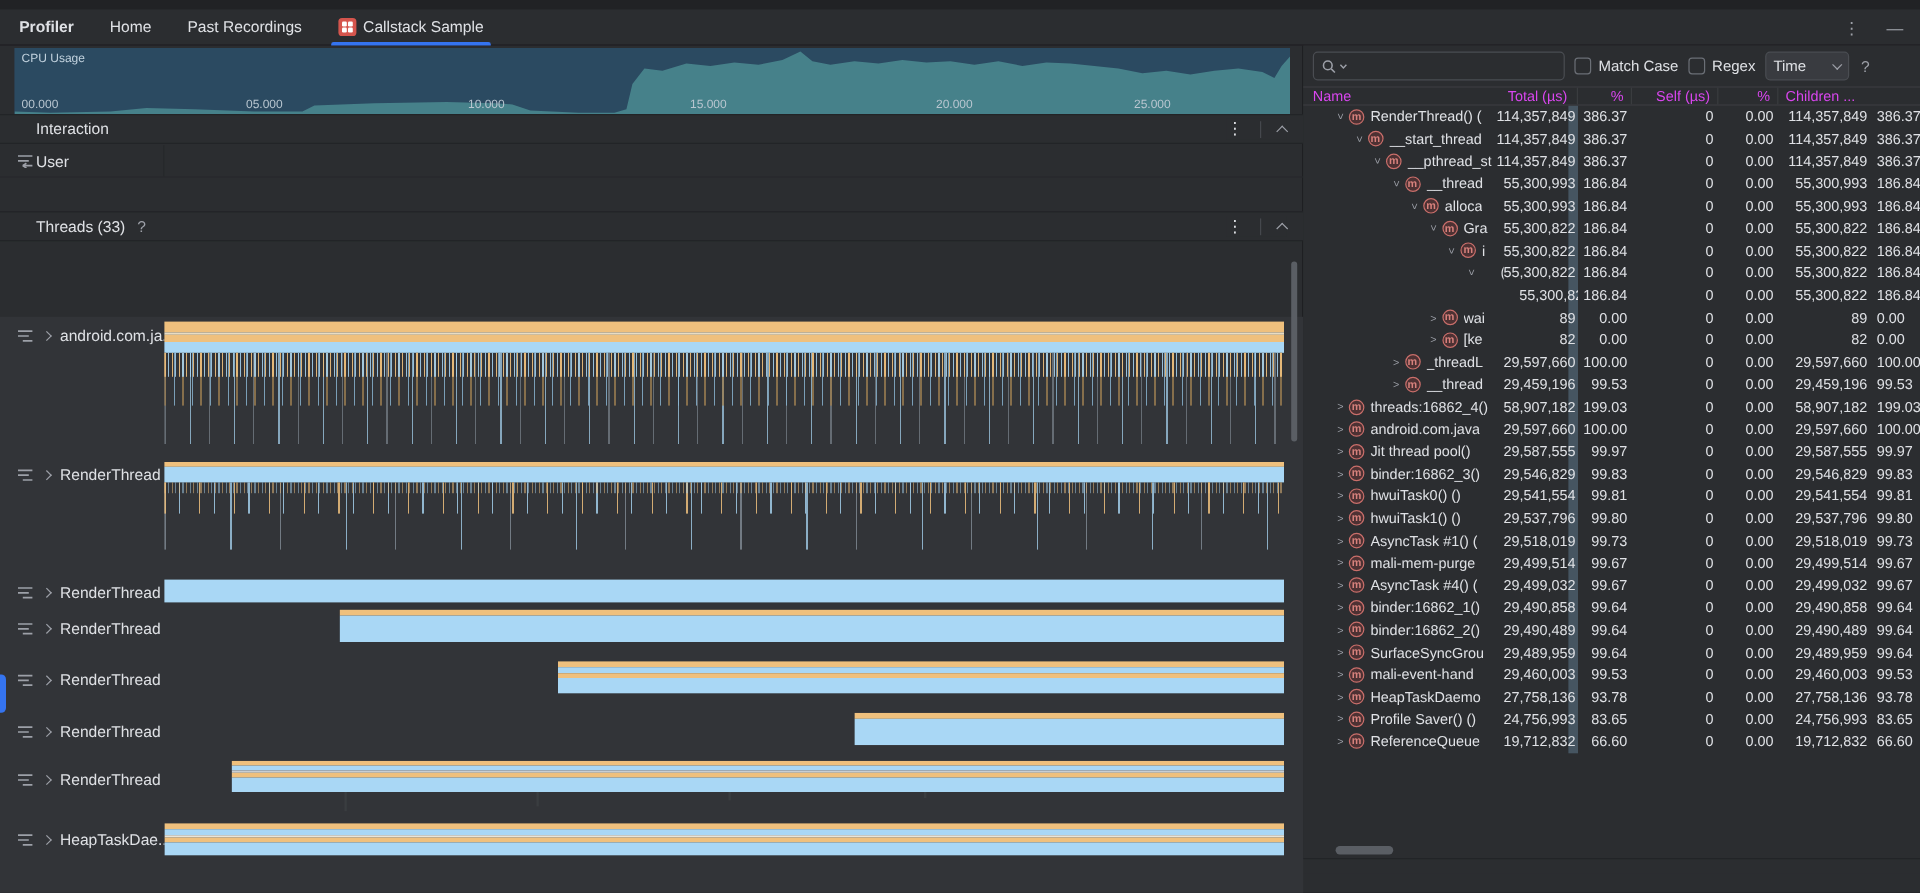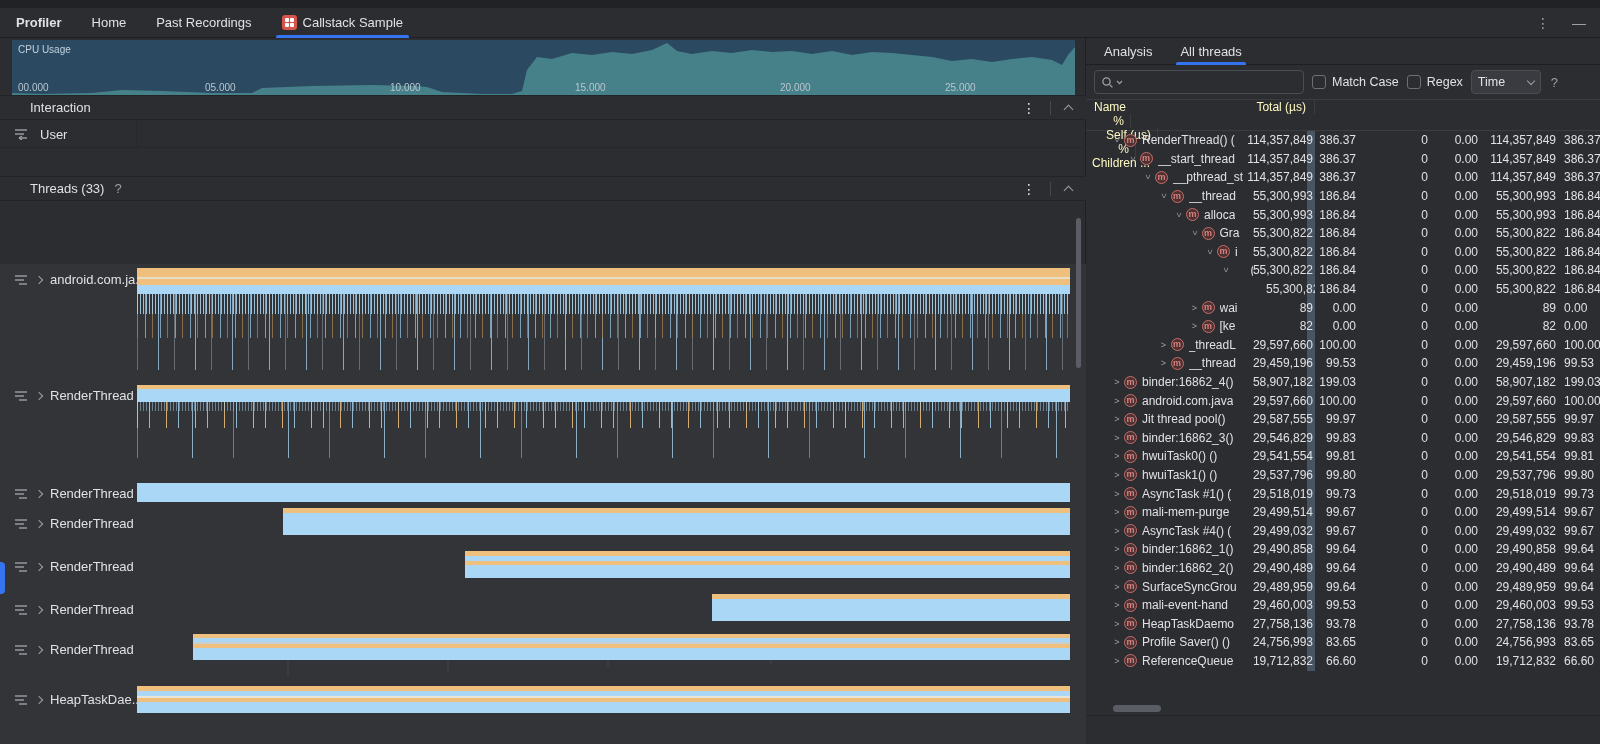--- a/index.html
+++ b/index.html
@@ -45,21 +45,21 @@
   .sechead { position:absolute; left:0; width:1086px; height:25px; background:#2b2d30; border-top:1px solid #222427; border-bottom:1px solid #222427;
     display:flex; align-items:center; font-size:13px; }
   .sechead .title { margin-left:30px; }
   .sechead .qmark { margin-left:10px; color:#9da0a8; }
   .sechead .right { position:absolute; right:14px; display:flex; align-items:center; gap:14px; }
   .sechead .vline { width:1px; height:14px; background:#45484d; }
   .chev-up { width:7px; height:7px; border-left:1.6px solid #9da0a8; border-top:1.6px solid #9da0a8; transform:rotate(45deg); margin-top:3px; }
 
   
   .irow { position:absolute; left:0; width:1086px; height:27px; display:flex; align-items:center; border-bottom:1px solid #26282b; font-size:13px; }
-  .irow .lbl { width:137px; display:flex; align-items:center; gap:12px; padding-left:14px; height:100%; border-right:1px solid #26282b; }
+  .irow .lbl { width:137px; display:flex; align-items:center; gap:2px; padding-left:14px; height:100%; border-right:1px solid #26282b; }
 
   .trackicon { flex:0 0 auto; }
 
   
   .threads-area { position:absolute; left:0; top:226px; width:1086px; height:506px; background:#323438; overflow:hidden; }
   .thread-label { position:absolute; left:0; width:137px; display:flex; align-items:center; gap:8px; padding-left:14px; font-size:13px; color:#dfe1e5; }
   .chev-r { width:6px; height:6px; border-right:1.4px solid #9da0a8; border-top:1.4px solid #9da0a8; transform:rotate(45deg); flex:0 0 auto; }
   .tname { white-space:nowrap; overflow:hidden; }
   .track { position:absolute; left:137px; width:933px; }
   .stripe { width:100%; }
@@ -88,21 +88,21 @@
   .searchrow { height:34px; display:flex; align-items:center; padding-left:8px; gap:8px; font-size:12px; }
   .searchbox { width:210px; height:24px; border:1px solid #4a4d52; border-radius:4px; display:flex; align-items:center; padding-left:6px; gap:2px; color:#9da0a8; background:transparent; }
   .cb { display:flex; align-items:center; gap:6px; white-space:nowrap; font-size:12.5px; }
   .box { width:14px; height:14px; border:1px solid #6b6f76; border-radius:3px; background:transparent; flex:0 0 auto; }
   .dd { width:70px; height:24px; background:#393b40; border:1px solid #4a4d52; border-radius:4px; display:flex; align-items:center;
     padding:0 6px; font-size:12.5px; justify-content:space-between; overflow:hidden; }
   .dd .chev-d { width:6px; height:6px; border-right:1.4px solid #9da0a8; border-bottom:1.4px solid #9da0a8; transform:rotate(45deg); margin-top:-3px; }
   .helpq { color:#9da0a8; font-size:13px; margin-left:2px; }
 
   
-  .thead { position:relative; height:32px; display:flex; font-size:12px; color:#fef9c3; border-top:1px solid #3a3c3f; border-bottom:1px solid #3a3c3f;flex-direction:column; }
+  .thead { position:relative; height:16px; display:flex; font-size:12px; color:#d946ef; border-top:1px solid #3a3c3f; border-bottom:1px solid #3a3c3f; }
   .tbody { position:relative; height:540px; overflow:hidden; }
   .col-strip { position:absolute; left:221px; top:0; width:8px; height:540px; background:rgba(140,190,225,.28); z-index:0; }
   .trow { position:relative; display:flex; height:18.6px; align-items:center; font-size:12px; z-index:1; }
   .c { height:100%; display:flex; align-items:center; overflow:hidden; flex:0 0 auto; } 
   .hc { display:flex; align-items:center; height:100%; border-right:1px solid #3a3c3f; padding:0 6px; }
   
   .w-name { width:229px; } .w-pct1 { width:45px; } .w-self { width:72px; } .w-pct2 { width:50px; } .w-child { width:78px; } .w-pct3 { width:40px; }
   .hc.w-name { padding-left:8px; }
   .num { justify-content:flex-end; padding-right:4px; white-space:nowrap; }
   .hr { justify-content:flex-end; }
@@ -336,24 +336,20 @@
           <div class="stripe b" style="height:11px"></div>
         </div>
 
       </div>
 
       <div class="blue-pill"></div>
       <div class="lscroll"></div>
     </div>
 
     <div class="right">
-      <div class="rtabs">
-        <div class="rtab">Analysis</div>
-        <div class="rtab active">All threads</div>
-      </div>
 
       <div class="searchrow">
         <div class="searchbox">
           <svg width="13" height="13" viewBox="0 0 13 13">
             <circle cx="5.5" cy="5.5" r="3.6" fill="none" stroke="#9da0a8" stroke-width="1.3"></circle>
             <line x1="8.4" y1="8.4" x2="11.4" y2="11.4" stroke="#9da0a8" stroke-width="1.3"></line>
           </svg>
           <svg width="7" height="5" viewBox="0 0 7 5">
             <path d="M1,1 L3.5,3.6 L6,1" fill="none" stroke="#9da0a8" stroke-width="1.2"></path>
           </svg>
@@ -566,21 +562,21 @@
     <div class="c num w-self">0</div>
     <div class="c num w-pct2">0.00</div>
     <div class="c num w-child">29,459,196</div>
     <div class="c w-pct3" style="padding-left:4px">99.53</div>
   </div>
 
   <div class="trow">
     <div class="c w-name" style="padding-left: 24px;">
       <span class="twisty">&gt;</span>
       <span class="micon">m</span>
-      <span class="nm">binder:16862_4()</span>
+      <span class="nm">threads:16862_4()</span>
     <span style="margin-left: auto; white-space: nowrap; padding-right: 2px; flex: 0 0 auto;">58,907,182</span>
               </div>
     <div class="c num w-pct1">199.03</div>
     <div class="c num w-self">0</div>
     <div class="c num w-pct2">0.00</div>
     <div class="c num w-child">58,907,182</div>
     <div class="c w-pct3" style="padding-left:4px">199.03</div>
   </div>
 
   <div class="trow">

